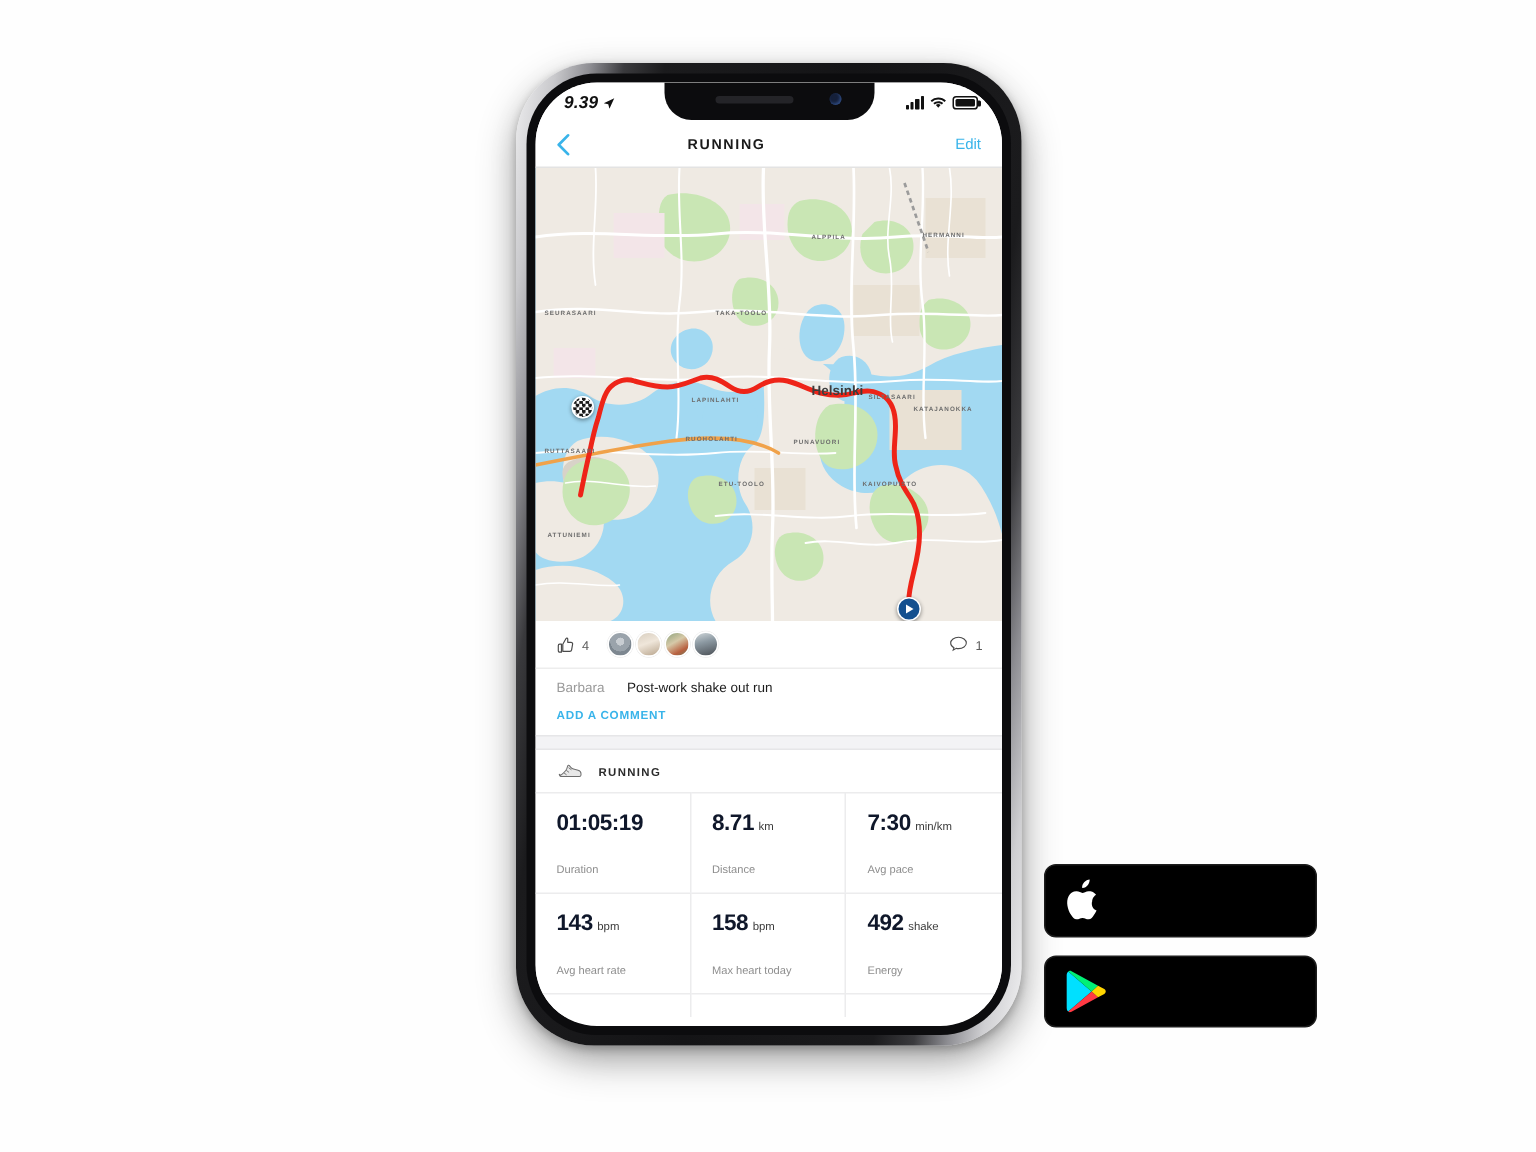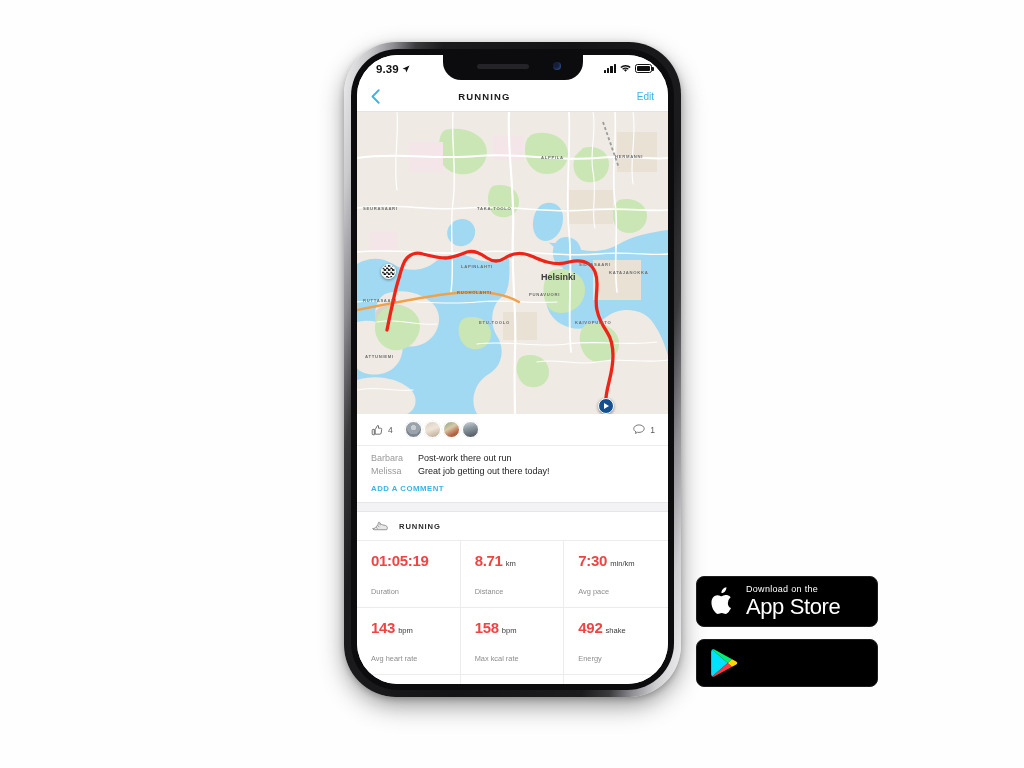--- a/index.html
+++ b/index.html
@@ -47,21 +47,21 @@
     box-shadow: inset -1px -1px 2px #2e4a80;
   }
 
   
   .statusbar {
     position: relative; height: 27px; background: #ffffff; z-index: 30;
     display: flex; align-items: center; justify-content: space-between;
     padding: 0 16px 0 19px;
   }
   .sb-left { display: flex; align-items: center; gap: 3px; }
-  .sb-time { font-size: 11.5px; font-weight: 700; color: #111; letter-spacing: .1px; }
+  .sb-time { font-size: 11.5px; font-weight: 700; color: #111; letter-spacing: .1px; font-style: italic; }
   .sb-right { display: flex; align-items: center; gap: 4px; }
 
   
   .sig { display: flex; align-items: flex-end; gap: 1.2px; height: 9px; }
   .sig i { display: block; width: 2.2px; background: #111; border-radius: .5px; }
   .sig i:nth-child(1) { height: 3px; } .sig i:nth-child(2) { height: 5px; }
   .sig i:nth-child(3) { height: 7px; } .sig i:nth-child(4) { height: 9px; }
 
   .batt { width: 17px; height: 9px; border: 1.2px solid #111; border-radius: 2.4px; position: relative; }
   .batt::after { content:""; position:absolute; right:-3px; top:2.4px; width:1.6px; height:3.6px;
@@ -137,21 +137,21 @@
   
   .stats-card { background:#fff; }
   .stats-head { display:flex; align-items:center; gap:11px; padding:9px 14px 8px 15px; }
   .stats-head .lbl { font-size:7.6px; font-weight:700; letter-spacing:.9px; color:#2b2b2b; }
   .stats-grid { display:grid; grid-template-columns:1fr 1fr 1fr; }
   .stat {
     padding:11px 6px 11px 14px; border-top:.5px solid #ececed; border-right:.5px solid #ececed;
   }
   .stat:nth-child(3n) { border-right:none; }
   .stat .v { display:flex; align-items:baseline; gap:3px; }
-  .stat .num { font-size:15px; font-weight:700; color:#ef4444; letter-spacing:-.3px; }
+  .stat .num { font-size:15px; font-weight:700; color:#0f172a; letter-spacing:-.3px; }
   .stat .unit { font-size:7.6px; color:#3a3a3a;text-align:center; }
   .stat .cap { font-size:7.4px; color:#8d8d8d; margin-top:18px; }
   .stat.partial { height:16px; padding:0; border-right:.5px solid #ececed; border-top:.5px solid #ececed; }
 
   
   .badges { position:absolute; left:696px; top:576px; width:182px; }
   .badge {
     background:#000; border-radius:8px; display:flex; align-items:center;
     padding:8px 13px; gap:10px; border:1px solid #1d1d1d;
   }
@@ -302,21 +302,21 @@
         <span class="map-label" style="left:122px;top:208px;">ETU-TOOLO</span>
         <span class="map-label" style="left:222px;top:150px;">SILTASAARI</span>
         <span class="map-label" style="left:252px;top:158px;">KATAJANOKKA</span>
         <span class="map-label" style="left:172px;top:180px;">PUNAVUORI</span>
         <span class="map-label" style="left:100px;top:178px;">RUOHOLAHTI</span>
         <span class="map-label" style="left:218px;top:208px;">KAIVOPUISTO</span>
         <span class="map-label" style="left:104px;top:152px;">LAPINLAHTI</span>
         <span class="map-label" style="left:6px;top:186px;">RUTTASAARI</span>
         <span class="map-label" style="left:8px;top:242px;">ATTUNIEMI</span>
         <span class="map-label" style="left:6px;top:94px;">SEURASAARI</span>
-        <span class="map-label city" style="left:184px;top:160px;text-align:right;">Helsinki</span>
+        <span class="map-label city" style="left:184px;top:143px;text-align:right;">Helsinki</span>
 
         <div class="marker-finish" style="left:24px;top:152px;"></div>
         <div class="marker-start" style="left:241px;top:286px;">
           <span class="tri"></span>
         </div>
       </div>
 
       <div class="social-card">
         <div class="social-row">
           <span class="likes">
@@ -335,25 +335,21 @@
             <svg width="12" height="11" viewBox="0 0 20 18">
               <path d="M10 1.3c4.8 0 8.7 2.8 8.7 6.3s-3.9 6.3-8.7 6.3c-.9 0-1.7-.1-2.5-.3l-3.4 2 .9-2.8C2.6 11.7 1.3 9.9 1.3 7.6 1.3 4.1 5.2 1.3 10 1.3z" fill="none" stroke="#4a4a4a" stroke-width="1.2"></path>
             </svg>
             <span class="cmt-count">1</span>
           </span>
         </div>
 
         <div class="comment-body">
           <div class="cm-line">
             <span class="cm-user">Barbara</span>
-            <span class="cm-text">Post-work there out run</span>
-          </div>
-          <div class="cm-line">
-            <span class="cm-user">Melissa</span>
-            <span class="cm-text">Great job getting out there today!</span>
+            <span class="cm-text">Post-work shake out run</span>
           </div>
         </div>
         <div class="add-comment">ADD A COMMENT</div>
       </div>
 
       <div class="gap"></div>
 
       <div class="stats-card">
         <div class="stats-head">
           <svg width="16" height="11" viewBox="0 0 26 18">
@@ -390,21 +386,21 @@
                 <span class="num">143</span>
                 <span class="unit">bpm</span>
               </span>
             <div class="cap">Avg heart rate</div>
           </div>
           <div class="stat">
             <span class="v">
                 <span class="num">158</span>
                 <span class="unit">bpm</span>
               </span>
-            <div class="cap">Max kcal rate</div>
+            <div class="cap">Max heart today</div>
           </div>
           <div class="stat">
             <span class="v">
                 <span class="num">492</span>
                 <span class="unit">shake</span>
               </span>
             <div class="cap">Energy</div>
           </div>
           <div class="stat partial"></div>
           <div class="stat partial"></div>
@@ -414,24 +410,20 @@
 
     </div>
   </div>
 
   <div class="badges">
     <a class="badge">
       <svg width="26" height="31" viewBox="0 0 22 26">
         <path d="M15.3 13.6c0-2.6 2.1-3.9 2.2-4-1.2-1.8-3.1-2-3.8-2-1.6-.2-3.1 1-3.9 1-.8 0-2.1-1-3.4-.9-1.8 0-3.4 1-4.3 2.6-1.8 3.2-.5 8 1.3 10.6.9 1.3 1.9 2.7 3.2 2.6 1.3 0 1.8-.8 3.3-.8 1.5 0 2 .8 3.4.8 1.4 0 2.3-1.3 3.1-2.6.6-.9.9-1.4 1.4-2.4-3.6-1.4-2.5-5.5-2.5-4.9z" fill="#fff"></path>
         <path d="M12.8 4.3c.7-.9 1.2-2.1 1.1-3.3-1 0-2.3.7-3.1 1.6-.7.8-1.3 2-1.1 3.2 1.2.1 2.4-.6 3.1-1.5z" fill="#fff"></path>
       </svg>
-      <span class="txt">
-        <span class="small">Download on the</span>
-        <span class="big">App Store</span>
-      </span>
     </a>
 
     <a class="badge gp">
       <svg width="28" height="30" viewBox="0 0 26 28">
         <path d="M2 1.5 L16.5 14 L2 26.5 C1.4 26 1 25.2 1 24.2 V3.8 C1 2.8 1.4 2 2 1.5Z" fill="#00e0ff"></path>
         <path d="M2 1.5 C2.5 1 3.3 1 4 1.4 L20.5 10.4 L16.5 14 Z" fill="#00f076"></path>
         <path d="M16.5 14 L20.5 17.6 L4 26.6 C3.3 27 2.5 27 2 26.5 Z" fill="#ff3a44"></path>
         <path d="M20.5 10.4 L24.4 12.5 C25.6 13.2 25.6 14.8 24.4 15.5 L20.5 17.6 L16.5 14 Z" fill="#ffd500"></path>
       </svg>
     </a>

